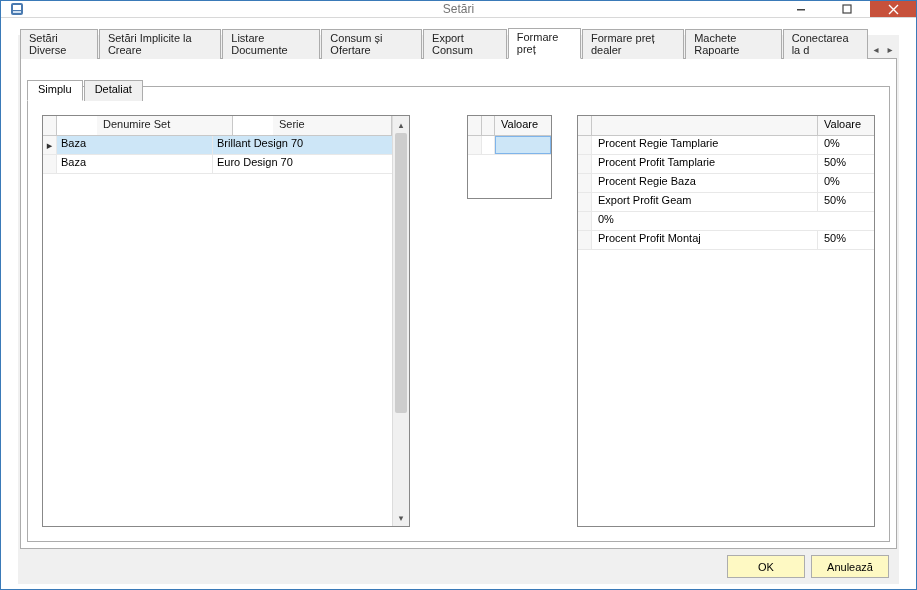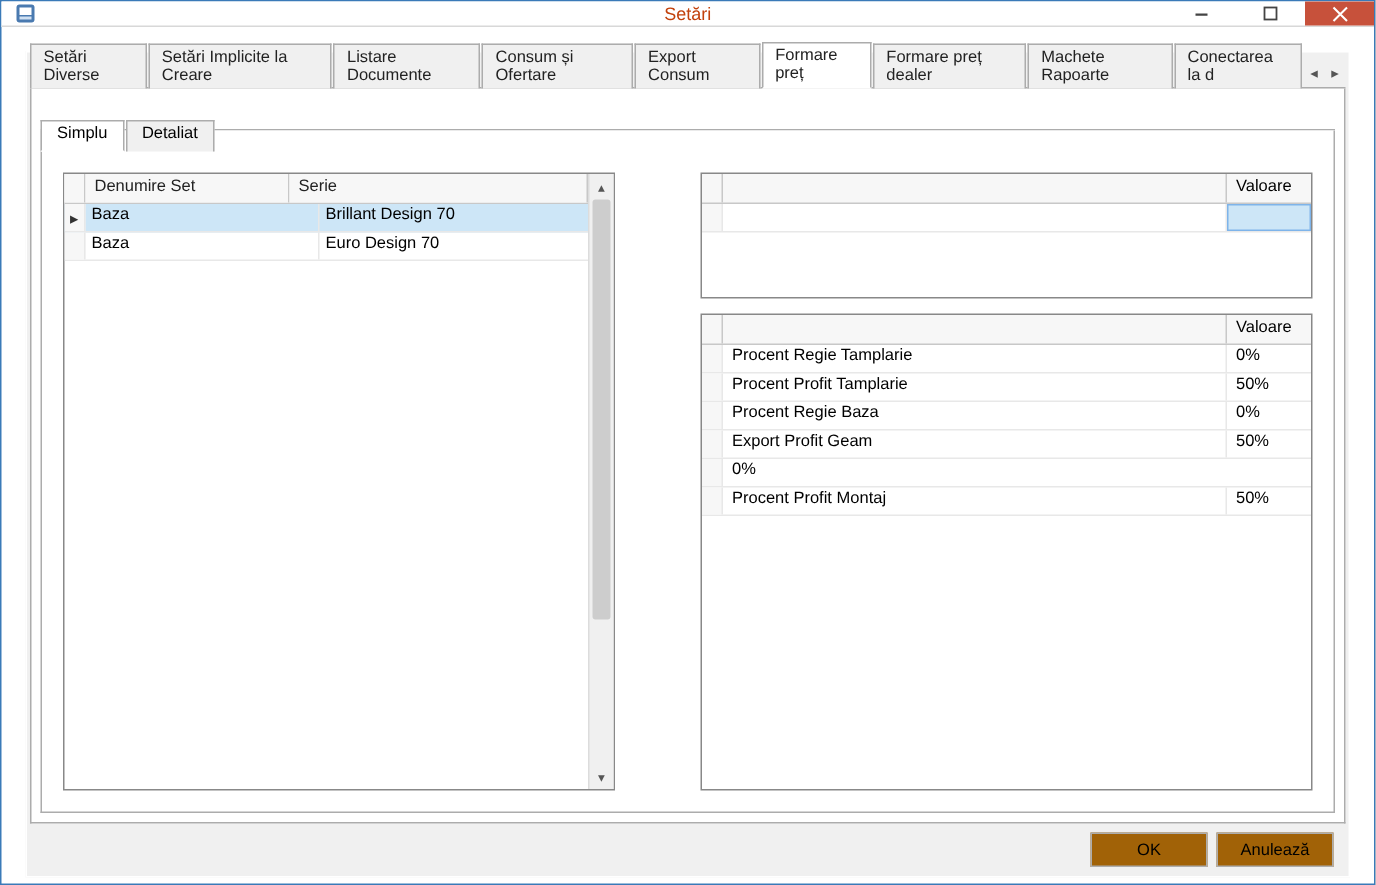--- a/index.html
+++ b/index.html
@@ -29,21 +29,21 @@
 }
 .titlebar .app-icon {
   width: 16px; height: 16px;
   margin-left: 8px;
   display: inline-block;
 }
 .titlebar .title {
   position: absolute;
   left: 50%;
   transform: translateX(-50%);
-  color: #c2410c;
+  color: #737373;
   font-size: 12px;
   text-align: center;
 }
 .win-controls {
   margin-left: auto;
   display: flex;
   height: 100%;
 }
 .win-btn {
   width: 46px;
@@ -153,20 +153,21 @@
 .grid {
   flex:1;
   display:flex;
   flex-direction:column;
 }
 .grid-header {
   display:flex;
   background:#fff;
   border-bottom:1px solid #c8c8c8;
   height:20px;
+  gap:40px;
 }
 .gh {
   border-right:1px solid #c8c8c8;
   padding: 2px 6px;
   font-size:11px;
   color:#222;
   background:#f7f7f7;
 }
 .gh.indicator { width:14px; padding:0; }
 .gh.c1 { width: 136px; }
@@ -189,22 +190,22 @@
   display:flex;
   flex-direction:column;
 }
 .vs-btn { height:17px; display:flex;align-items:center;justify-content:center;color:#555;font-size:9px;}
 .vs-track { flex:1; position:relative; }
 .vs-thumb { position:absolute; left:2px; right:2px; top:0; height:280px; background:#cdcdcd; border-radius:2px;}
 
 .right-pane {
   flex:1;
   display:flex;
-  flex-direction:column;
-  gap:10px;
+  flex-direction:row;
+  gap:25px;
   height:412px;
   padding-left:43px;
 }
 .mini-grid {
   border:1px solid #888;
   display:flex;
   flex-direction:column;
 }
 .mg-top { height:84px; }
 .mg-head {
@@ -243,21 +244,21 @@
 .button-row {
   display:flex;
   justify-content:flex-end;
   gap:6px;
   padding: 6px 8px 0 0;
 }
 .btn {
   min-width:78px;
   height:23px;
   border:1px solid #adadad;
-  background:#a16207;
+  background:#fef9c3;
   font-size:11px;
   padding:0 14px;
   cursor:default;
 }
 </style>
 </head>
 <body>
 
 <div class="window">
   <div class="titlebar">

